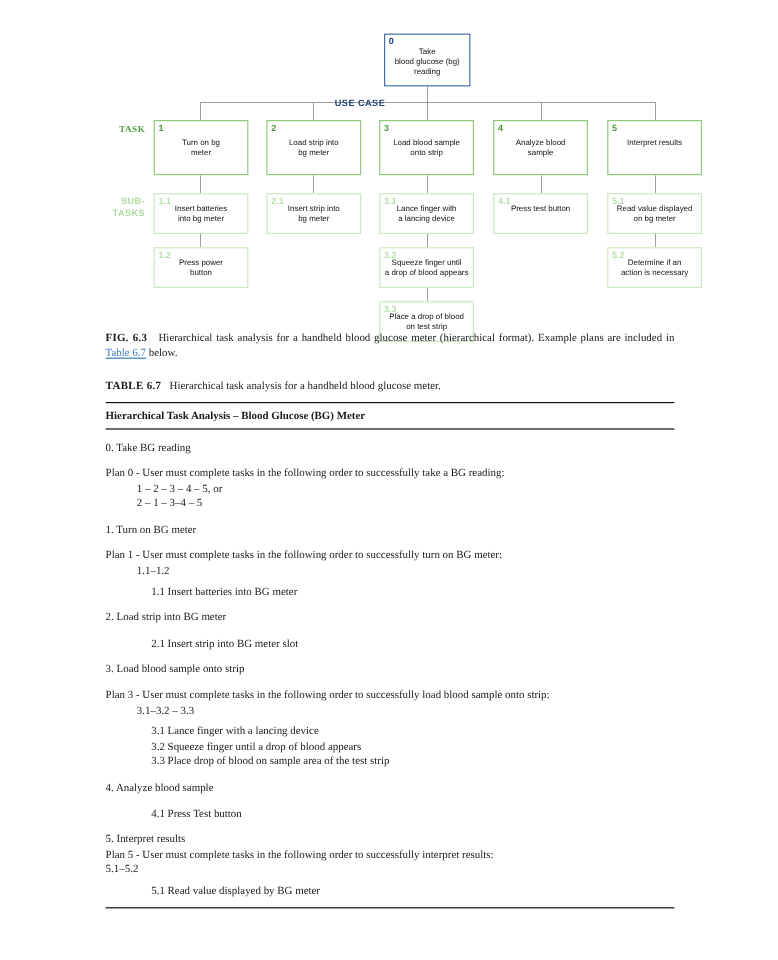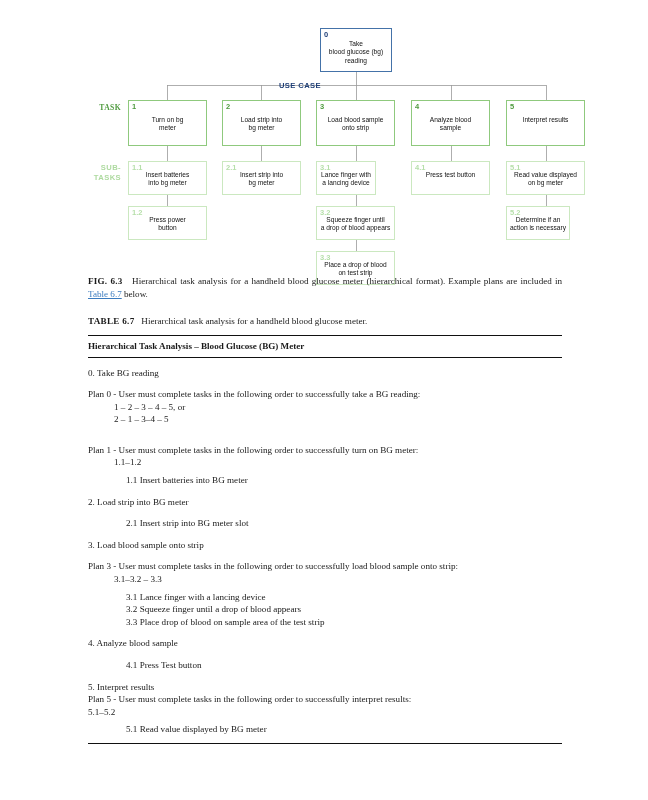--- a/index.html
+++ b/index.html
@@ -232,21 +232,21 @@
     <span class="body" style="white-space:pre-line;">Press power
 button</span>
   </div>
 
   <div class="node sub" style="left:222px; top:161px; width:79px; height:34px;">
     <span class="num">2.1</span>
     <span class="body" style="white-space:pre-line;">Insert strip into
 bg meter</span>
   </div>
 
-  <div class="node sub" style="left:316px; top:161px; width:60px; height:34px;">
+  <div class="node sub" style="left:316px; top:161px; width:79px; height:34px;">
     <span class="num">3.1</span>
     <span class="body" style="white-space:pre-line;">Lance finger with
 a lancing device</span>
   </div>
   <div class="node sub" style="left:316px; top:206px; width:79px; height:34px;">
     <span class="num">3.2</span>
     <span class="body" style="white-space:pre-line;">Squeeze finger until
 a drop of blood appears</span>
   </div>
   <div class="node sub" style="left:316px; top:251px; width:79px; height:34px;">
@@ -258,21 +258,21 @@
   <div class="node sub" style="left:411px; top:161px; width:79px; height:34px;">
     <span class="num">4.1</span>
     <span class="body" style="white-space:pre-line;">Press test button</span>
   </div>
 
   <div class="node sub" style="left:506px; top:161px; width:79px; height:34px;">
     <span class="num">5.1</span>
     <span class="body" style="white-space:pre-line;">Read value displayed
 on bg meter</span>
   </div>
-  <div class="node sub" style="left:506px; top:206px; width:64px; height:34px;">
+  <div class="node sub" style="left:506px; top:206px; width:79px; height:34px;">
     <span class="num">5.2</span>
     <span class="body" style="white-space:pre-line;">Determine if an
 action is necessary</span>
   </div>
 
 </div>
 
 <div class="figcaption">
   <b class="figlabel">FIG. 6.3</b>
   &nbsp;&nbsp;<span>Hierarchical task analysis for a handheld blood glucose meter (hierarchical format). Example plans are included in </span><a class="xref" href="#">Table 6.7</a><span> below.</span>
@@ -287,20 +287,21 @@
   <div class="rule-thick"></div>
   <div class="tbl-header">Hierarchical Task Analysis – Blood Glucose (BG) Meter</div>
   <div class="rule-thin"></div>
   <div class="tbl-body" id="tbl-body">
       <p>0. Take BG reading</p>
       <div class="gap-1"></div>
       <p>Plan 0 - User must complete tasks in the following order to successfully take a BG reading:</p>
       <p class="ind-1">1 – 2 – 3 – 4 – 5, or</p>
       <p class="ind-1">2 – 1 – 3–4 – 5</p>
       <div class="gap-1"></div>
+      <p>1. Turn on BG meter</p>
       <div class="gap-1"></div>
       <p>Plan 1 - User must complete tasks in the following order to successfully turn on BG meter:</p>
       <p class="ind-1">1.1–1.2</p>
       <div class="gap-2"></div>
       <p class="ind-2">1.1 Insert batteries into BG meter</p>
       <div class="gap-1"></div>
       <p>2. Load strip into BG meter</p>
       <div class="gap-1"></div>
       <p class="ind-2">2.1 Insert strip into BG meter slot</p>
       <div class="gap-1"></div>

